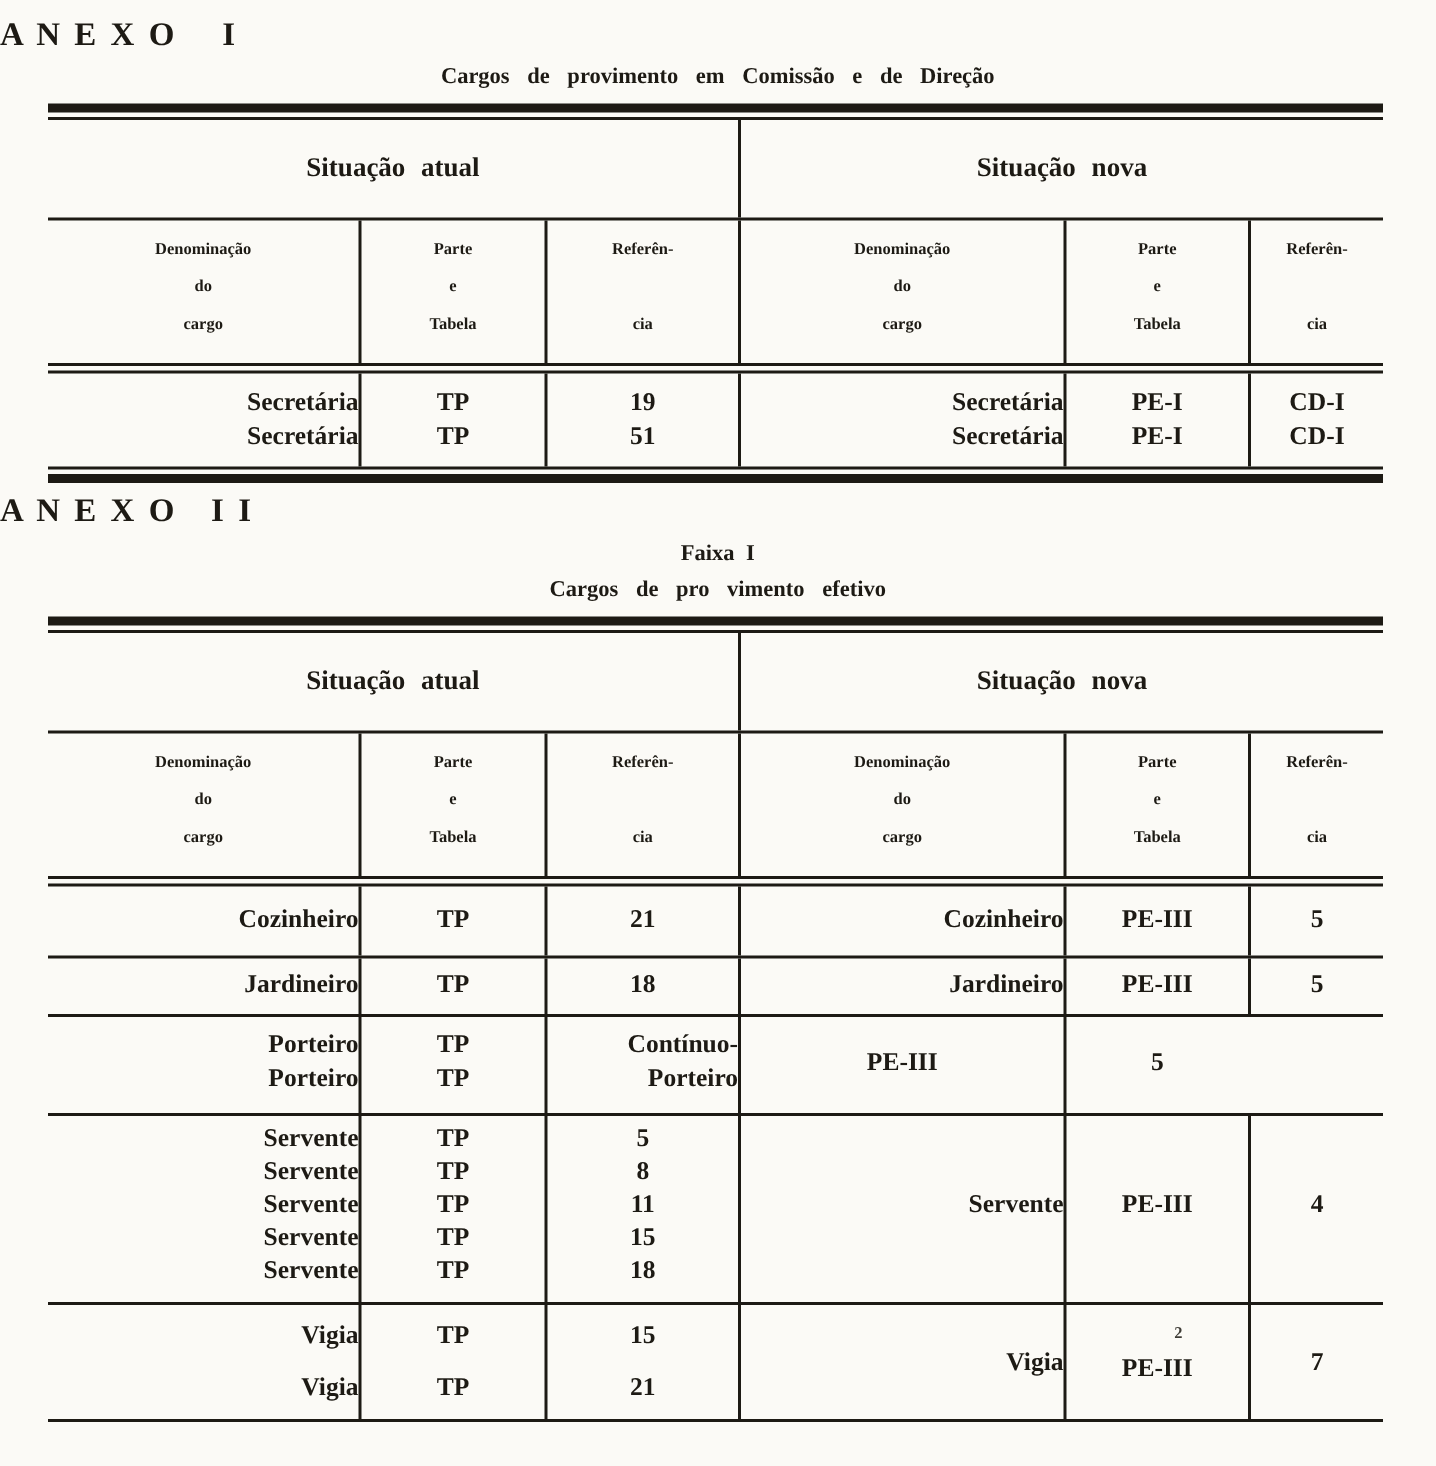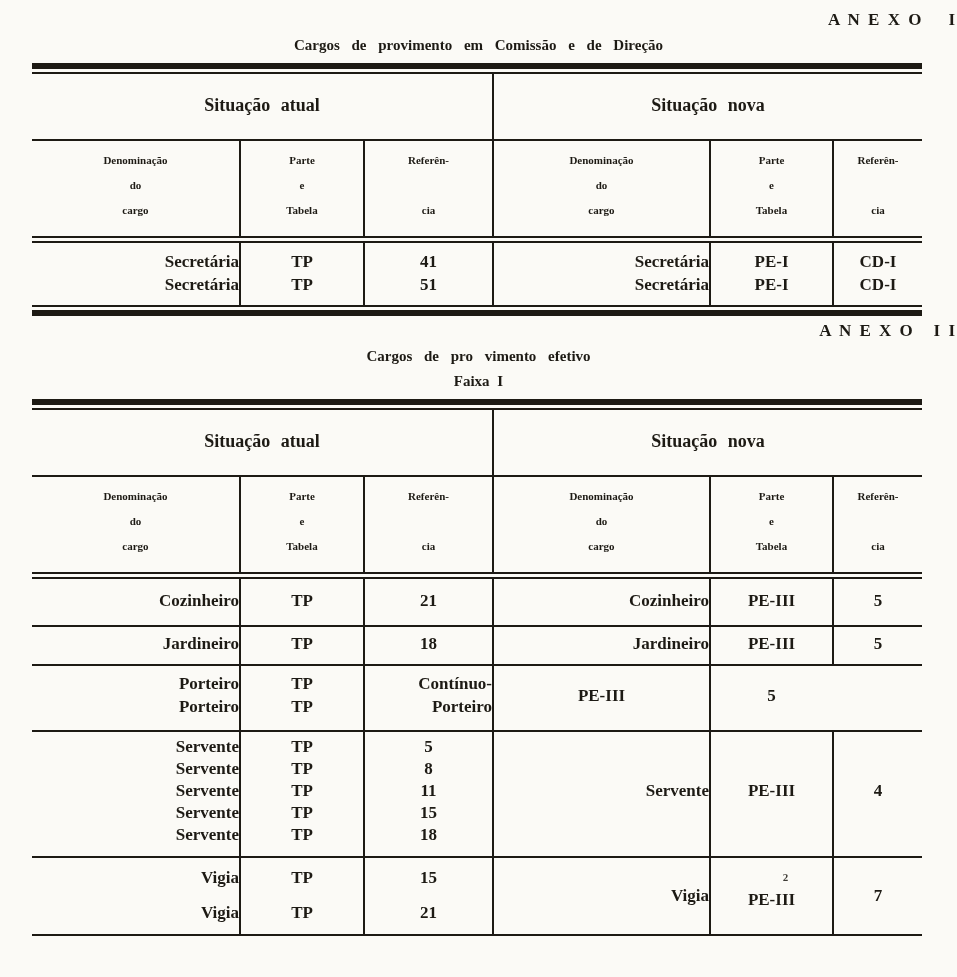--- a/index.html
+++ b/index.html
@@ -3,21 +3,21 @@
 <meta charset="utf-8">
 <style>
   :root { --ink:#1d1a14; --grid:207px 124px 129px 217px 123px 90px; }
   * { box-sizing:border-box; }
   body {
     margin:0; width:957px; height:977px; overflow:hidden;
     background:#fbfaf6; color:var(--ink);
     font-family:"Liberation Serif","DejaVu Serif",serif; font-weight:700;
   }
   .page { padding-top:5px; }
-  .doc-title { text-align:right; font-size:17px; white-space:pre; margin-top:5px; letter-spacing:2px;padding-left:14px; }
+  .doc-title { text-align:left; font-size:22px; white-space:pre; margin-top:5px; letter-spacing:2px; }
   .doc-subtitle { text-align:center; font-size:15px; word-spacing:8px; margin-top:7px; }
   .faixa { word-spacing:4px; margin-top:8px; }
   .table { width:890px; margin:9px 0 0 32px; }
   .rule b { display:block; height:2px; background:var(--ink); }
   .rule i { display:block; height:6px; background:var(--ink); }
   .rule.top i { margin-bottom:3px; }
   .rule.double b + b { margin-top:3px; }
   .rule.bottom b { margin-bottom:3px; }
   .row { display:grid; grid-template-columns:var(--grid);font-family:Liberation Serif, serif; }
   .head1 .hcell { text-align:center; font-size:18px; padding:21px 0 23px; word-spacing:6px; }
@@ -86,21 +86,21 @@
         <div class="trow" style="--lh: 23px; --pt: 7px; --pb: 9px;">
           <div class="bcell c0">
             <div class="ln">Secretária</div>
             <div class="ln">Secretária</div>
           </div>
           <div class="bcell c1">
             <div class="ln">TP</div>
             <div class="ln">TP</div>
           </div>
           <div class="bcell c2">
-            <div class="ln">41</div>
+            <div class="ln">19</div>
             <div class="ln">51</div>
           </div>
           <div class="bcell c3">
             <div class="ln">Secretária</div>
             <div class="ln">Secretária</div>
           </div>
           <div class="bcell c4">
             <div class="ln">PE-I</div>
             <div class="ln">PE-I</div>
           </div>
@@ -110,22 +110,22 @@
           </div>
         </div>
       </div>
     <div class="rule bottom">
         <b></b>
         <i></i>
       </div>
   </section>
 
   <div class="doc-title" style="">A N E X O   I I</div>
+  <div class="doc-subtitle faixa">Faixa I</div>
   <div class="doc-subtitle">Cargos de pro vimento efetivo</div>
-  <div class="doc-subtitle faixa">Faixa I</div>
 
   <section class="table">
     <div class="rule top">
         <i></i>
         <b></b>
       </div>
     <div class="row head1">
       <div class="hcell atual">Situação atual</div>
       <div class="hcell nova">Situação nova</div>
     </div>

